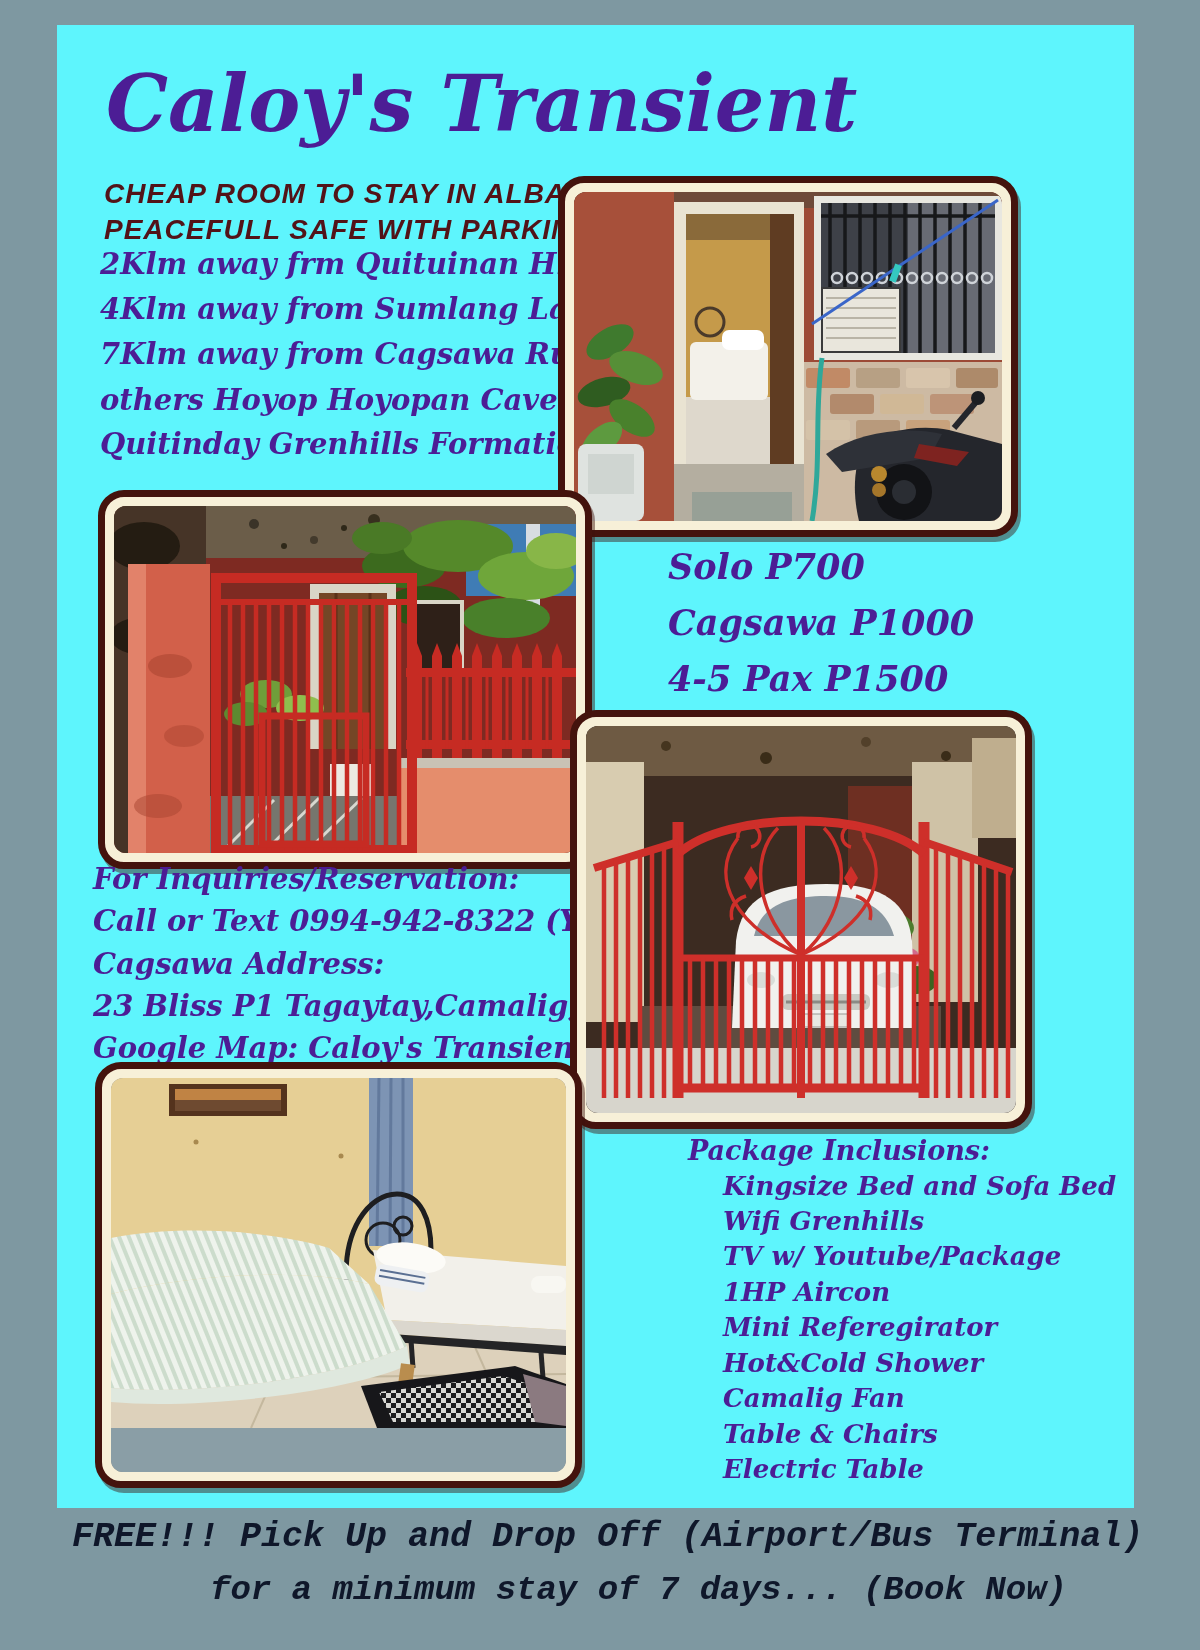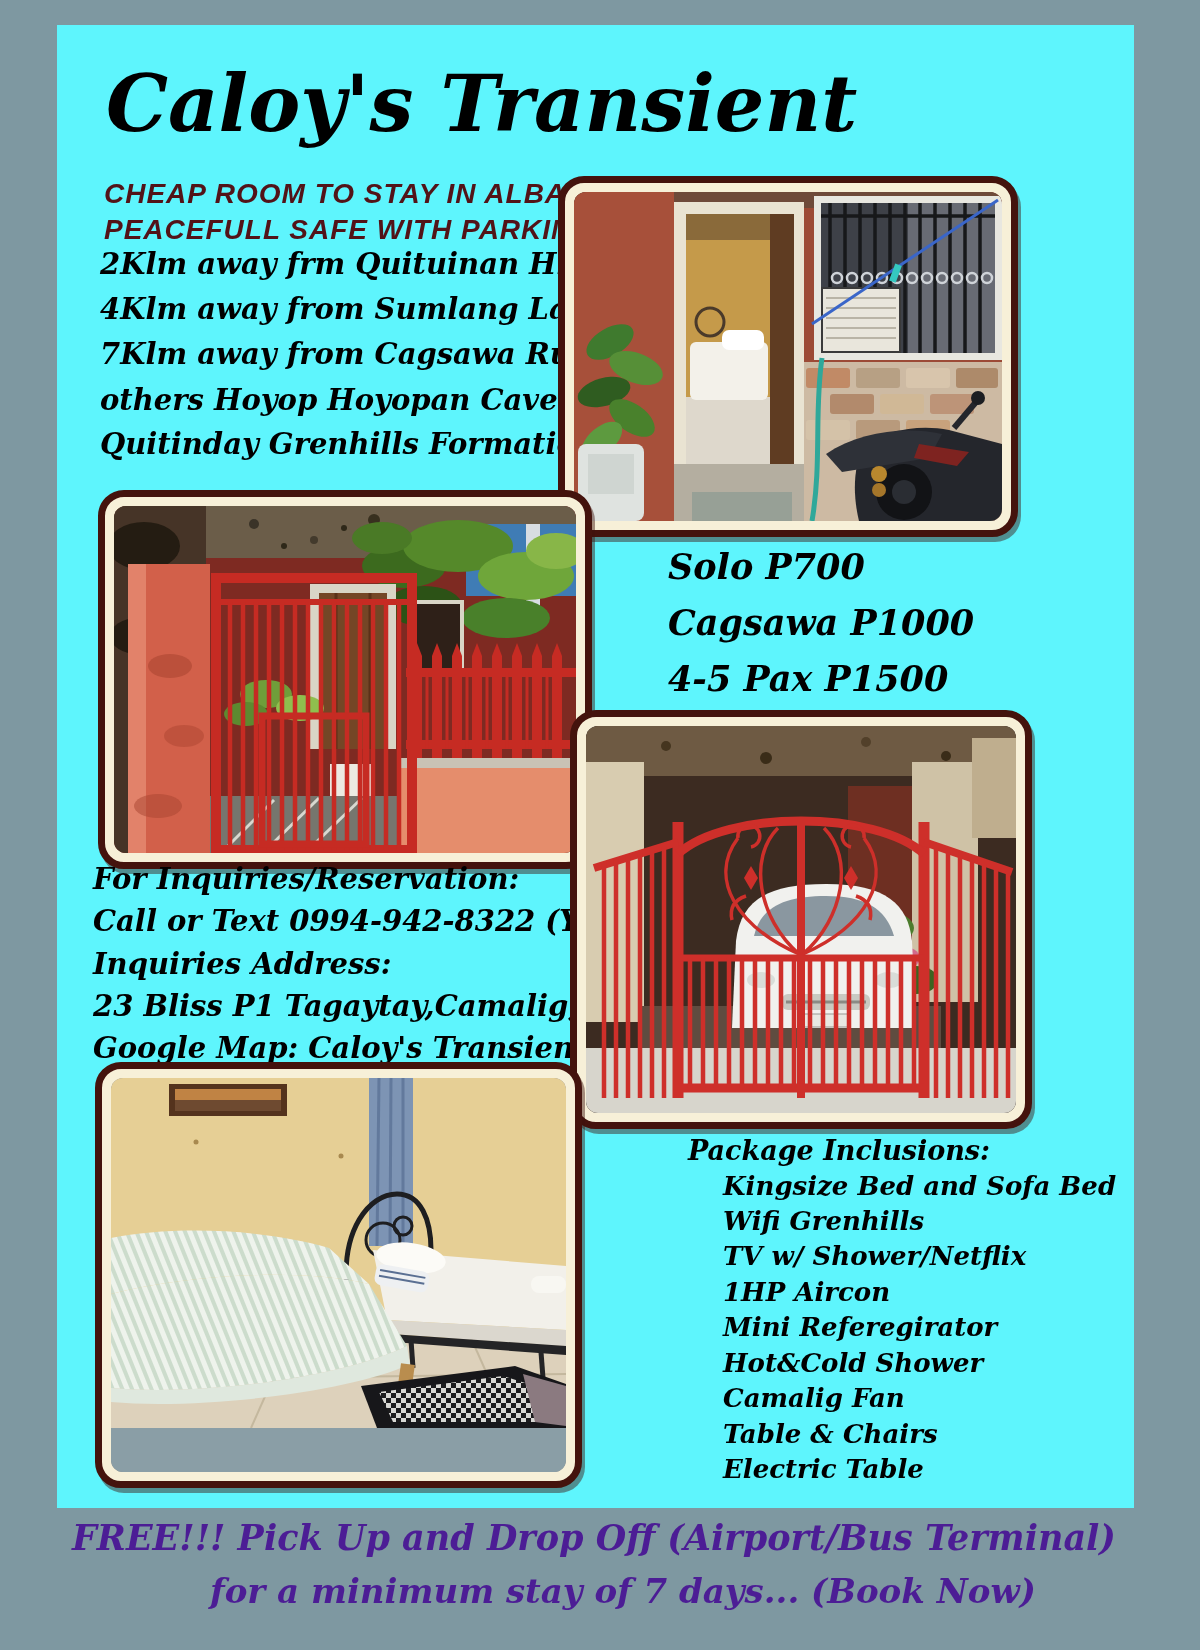--- a/index.html
+++ b/index.html
@@ -11,29 +11,29 @@
     overflow:hidden;
   }
   .panel {
     position:absolute; left:57px; top:25px; width:1077px; height:1483px;
     background:#5ef5fd;
   }
   .txt { position:absolute; white-space:nowrap; }
   .script {
     font-family:"DejaVu Serif", serif;
     font-style:italic; font-weight:bold;
-    color:#000000;
+    color:#4c1d95;
   }
   .marker {
     font-family:"Liberation Sans", sans-serif;
     font-style:italic; font-weight:bold;
     color:#521318; letter-spacing:1px;
   }
   .title { font-size:78px; }
-  .foot { color:#4c1d95; }
+  .foot { color:#0f172a;font-family:Liberation Mono, monospace; }
   .photo {
     position:absolute;
     background:#f7f0d8;
     border:7px solid #44130d;
     border-radius:26px;
     padding:9px;
     box-shadow:3px 5px 0 rgba(62,18,10,0.45);
   }
   .ph { width:100%; height:100%; border-radius:12px; overflow:hidden; background:#888; }
   .ph svg { display:block; width:100%; height:100%; }
@@ -261,21 +261,21 @@
             <line x1="285" y1="96" x2="285" y2="344"></line>
     </g>
     <rect x="148" y="210" width="104" height="128" stroke-width="7"></rect>
   </g>
  </svg>
  </div>
 </figure>
 
 <div class="txt script" style="left:93px;top:862px;font-size:29px">For Inquiries/Reservation:</div>
 <div class="txt script" style="left:93px;top:904px;font-size:29px">Call or Text 0994-942-8322 (Yhet)</div>
-<div class="txt script" style="left:93px;top:947px;font-size:29px">Inquiries Address:</div>
+<div class="txt script" style="left:93px;top:947px;font-size:29px">Cagsawa Address:</div>
 <div class="txt script" style="left:93px;top:989px;font-size:29px">23 Bliss P1 Tagaytay,Camalig, Albay</div>
 <div class="txt script" style="left:93px;top:1031px;font-size:29px">Google Map: Caloy's Transient</div>
 
 <figure class="photo" style="left:570px;top:710px;width:462px;height:419px">
  <div class="ph">
  <svg viewBox="0 0 430 387" preserveAspectRatio="none">
   <rect width="430" height="387" fill="#3c2b21"></rect>
   <g>
     <rect width="430" height="50" fill="#6e5a43"></rect>
     <circle cx="80" cy="20" r="5" fill="#45351f"></circle>
@@ -430,21 +430,21 @@
     <polygon points="412,296 455,308 455,348 424,344" fill="#8b7a80"></polygon>
   </g>
   <rect y="350" width="455" height="44" fill="#8a9ea6"></rect>
  </svg>
  </div>
 </figure>
 
 <div class="txt script" style="left:688px;top:1135px;font-size:27px">Package Inclusions:</div>
 <div class="txt script" style="left:723px;top:1171px;font-size:26px">Kingsize Bed and Sofa Bed</div>
 <div class="txt script" style="left:723px;top:1206px;font-size:26px">Wifi Grenhills</div>
-<div class="txt script" style="left:723px;top:1241px;font-size:26px">TV w/ Shower/Netflix</div>
+<div class="txt script" style="left:723px;top:1241px;font-size:26px">TV w/ Youtube/Package</div>
 <div class="txt script" style="left:723px;top:1277px;font-size:26px">1HP Aircon</div>
 <div class="txt script" style="left:723px;top:1312px;font-size:26px">Mini Referegirator</div>
 <div class="txt script" style="left:723px;top:1348px;font-size:26px">Hot&amp;Cold Shower</div>
 <div class="txt script" style="left:723px;top:1383px;font-size:26px">Camalig Fan</div>
 <div class="txt script" style="left:723px;top:1419px;font-size:26px">Table &amp; Chairs</div>
 <div class="txt script" style="left:723px;top:1454px;font-size:26px">Electric Table</div>
 
 <div class="txt script foot" style="left:72px;top:1517px;font-size:35px">FREE!!! Pick Up and Drop Off (Airport/Bus Terminal)</div>
 <div class="txt script foot" style="left:210px;top:1571px;font-size:34px">for a minimum stay of 7 days... (Book Now)</div>
 

